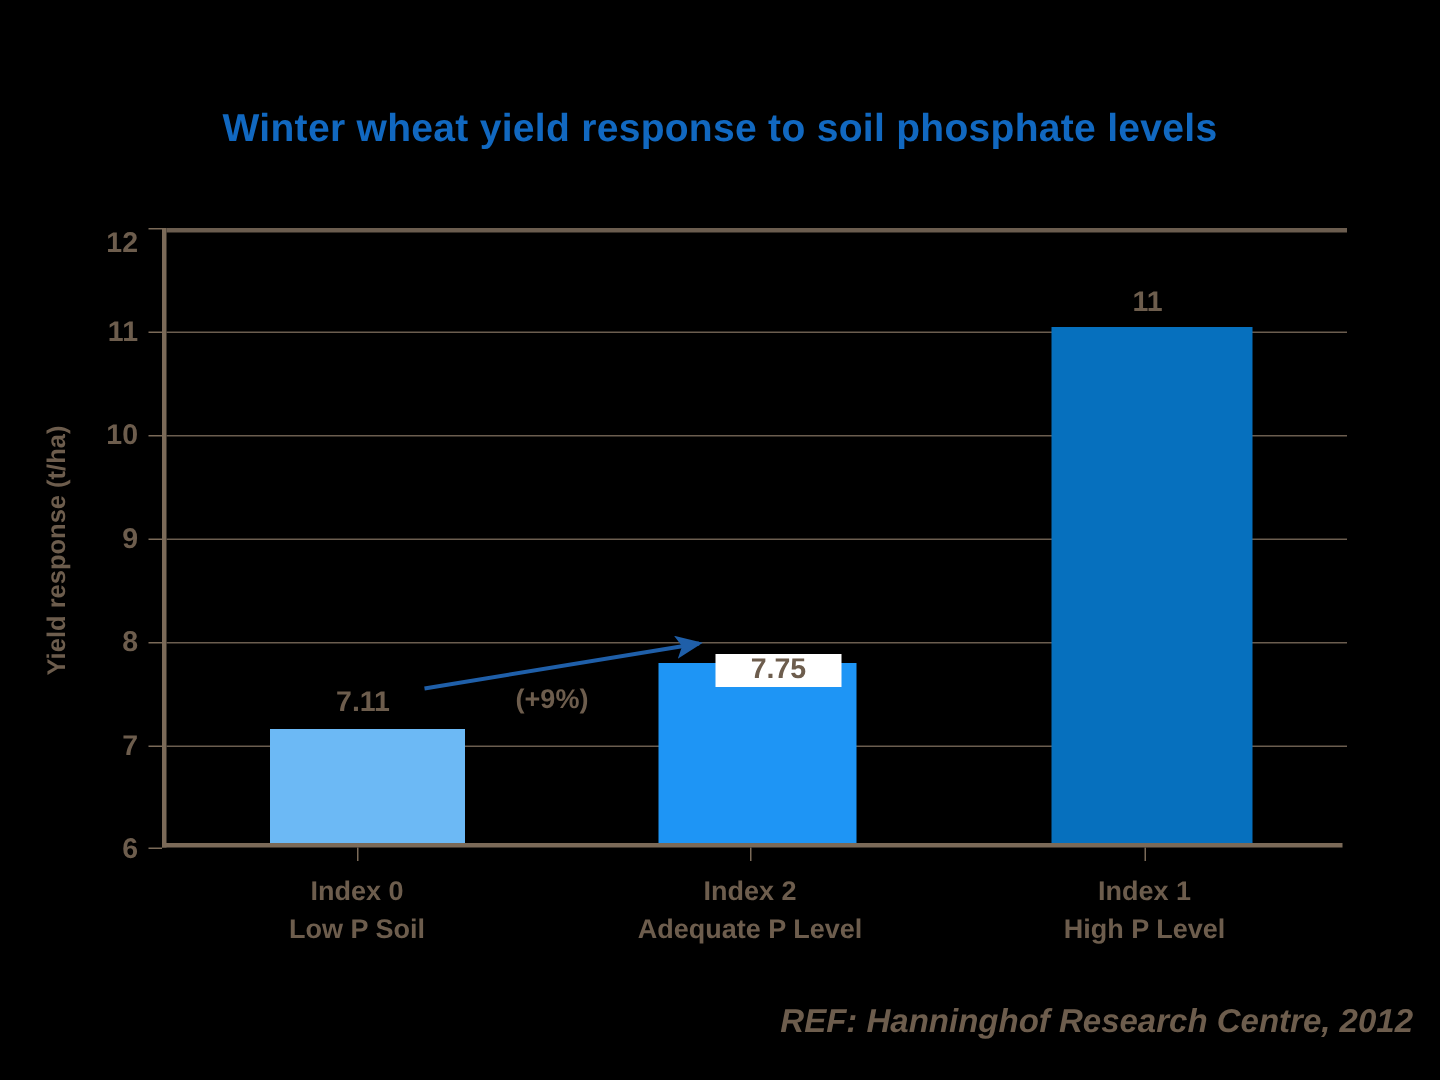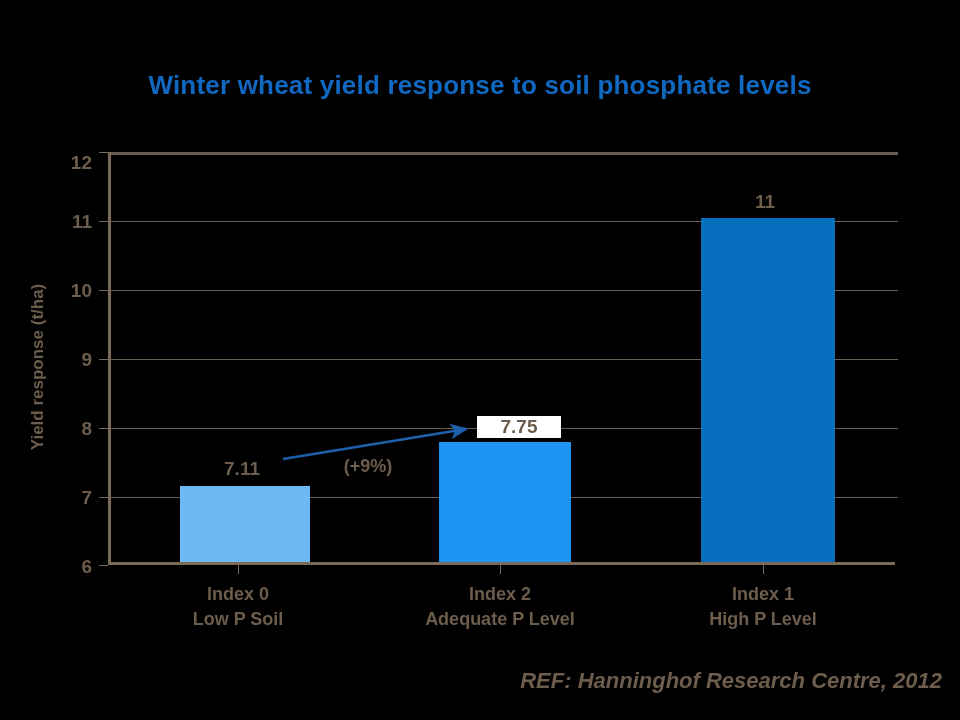--- a/index.html
+++ b/index.html
@@ -184,21 +184,21 @@
     <div class="gridline" style="top:207px;"></div>
     <div class="gridline" style="top:276px;"></div>
     <div class="gridline" style="top:345px;"></div>
 
     <div class="bar" style="left:69px; width:130px; height:76px; background:#6cb9f5;"></div>
     <div class="bar" style="left:328px; width:132px; height:120px; background:#1e95f5;"></div>
     <div class="bar" style="left:590px; width:134px; height:344px; background:#0670be;"></div>
   </div>
 
   <div class="bar-value" style="left:182px; top:458px; width:120px;">7.11</div>
-  <div class="bar-value boxed" style="left:477px; top:416px; width:72px;">7.75</div>
+  <div class="bar-value boxed" style="left:477px; top:436px; width:72px;">7.75</div>
   <div class="bar-value" style="left:705px; top:191px; width:120px;">11</div>
 
   <svg id="annotation-arrow" viewBox="0 0 240 70">
     <defs>
       <marker id="arrowhead" markerWidth="7" markerHeight="6" refX="6" refY="3" orient="auto">
         <path d="M0,0 L7,3 L0,6 L1.6,3 z" fill="#1f5fa9"></path>
       </marker>
     </defs>
     <line x1="23" y1="49" x2="206" y2="19" stroke="#1f5fa9" stroke-width="2.6" marker-end="url(#arrowhead)"></line>
   </svg>

